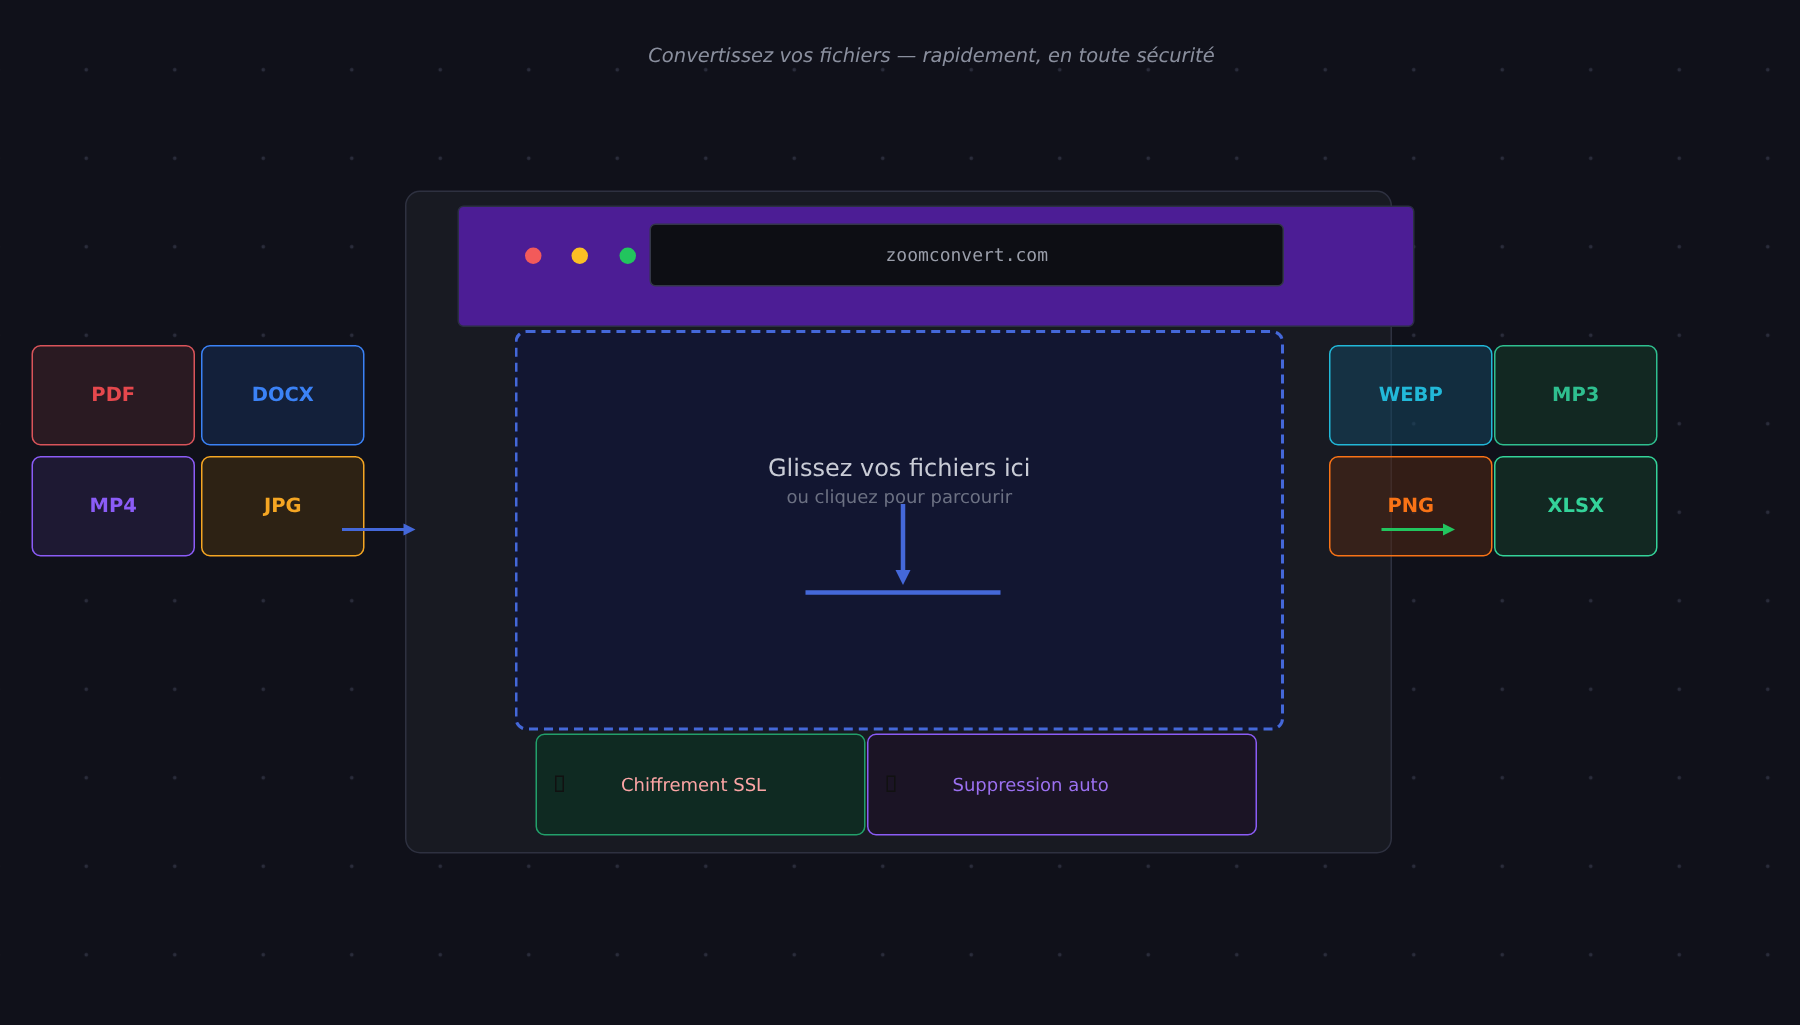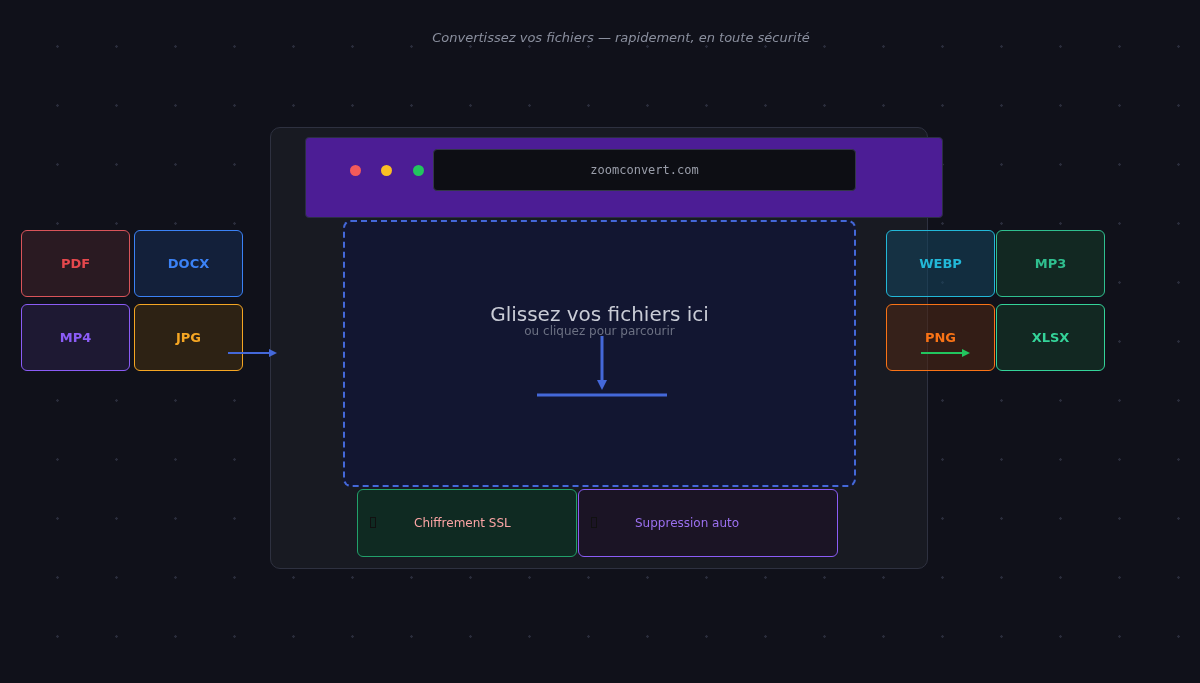--- a/index.html
+++ b/index.html
@@ -33,21 +33,21 @@
       background: #0d0e14; border: 1px solid #333748; border-radius: 4px; box-sizing: border-box;
       color: #9a9eaa; font-family: "DejaVu Sans Mono", monospace; font-size: 12px;
       display: flex; align-items: center; justify-content: center;
     }
 
     .dropzone {
       position: absolute; left: 343px; top: 220px; width: 513px; height: 267px;
       background: #121631; border: 2px dashed #4468d9; border-radius: 8px; box-sizing: border-box;
       cursor: pointer;
     }
-    .drop-title { position: absolute; left: 0; width: 100%; top: 80px; text-align: center; color: #c9ccd6; font-size: 20px; }
+    .drop-title { position: absolute; left: 0; width: 100%; top: 80px; text-align: center; color: #c9ccd6; font-size: 16px; }
     .drop-sub { position: absolute; left: 0; width: 100%; top: 102px; text-align: center; color: #6c7183; font-size: 12px; }
     .drop-icon { position: absolute; left: 190px; top: 112px; }
 
     .badge {
       position: absolute; top: 489px; height: 68px; border-radius: 6px; box-sizing: border-box;
       display: flex; align-items: center; font-size: 12px;
     }
     .badge.ssl { left: 357px; width: 220px; background: #0f2a22; border: 1.5px solid #22a06b; color: #fca5a5; }
     .badge.del { left: 578px; width: 260px; background: #1b1425; border: 1.5px solid #8b5cf6; color: #9b70f0; }
     .badge .bicon { position: absolute; left: 12px; top: 27px; width: 6px; height: 11px; border: 1px solid #111; box-sizing: border-box; }

